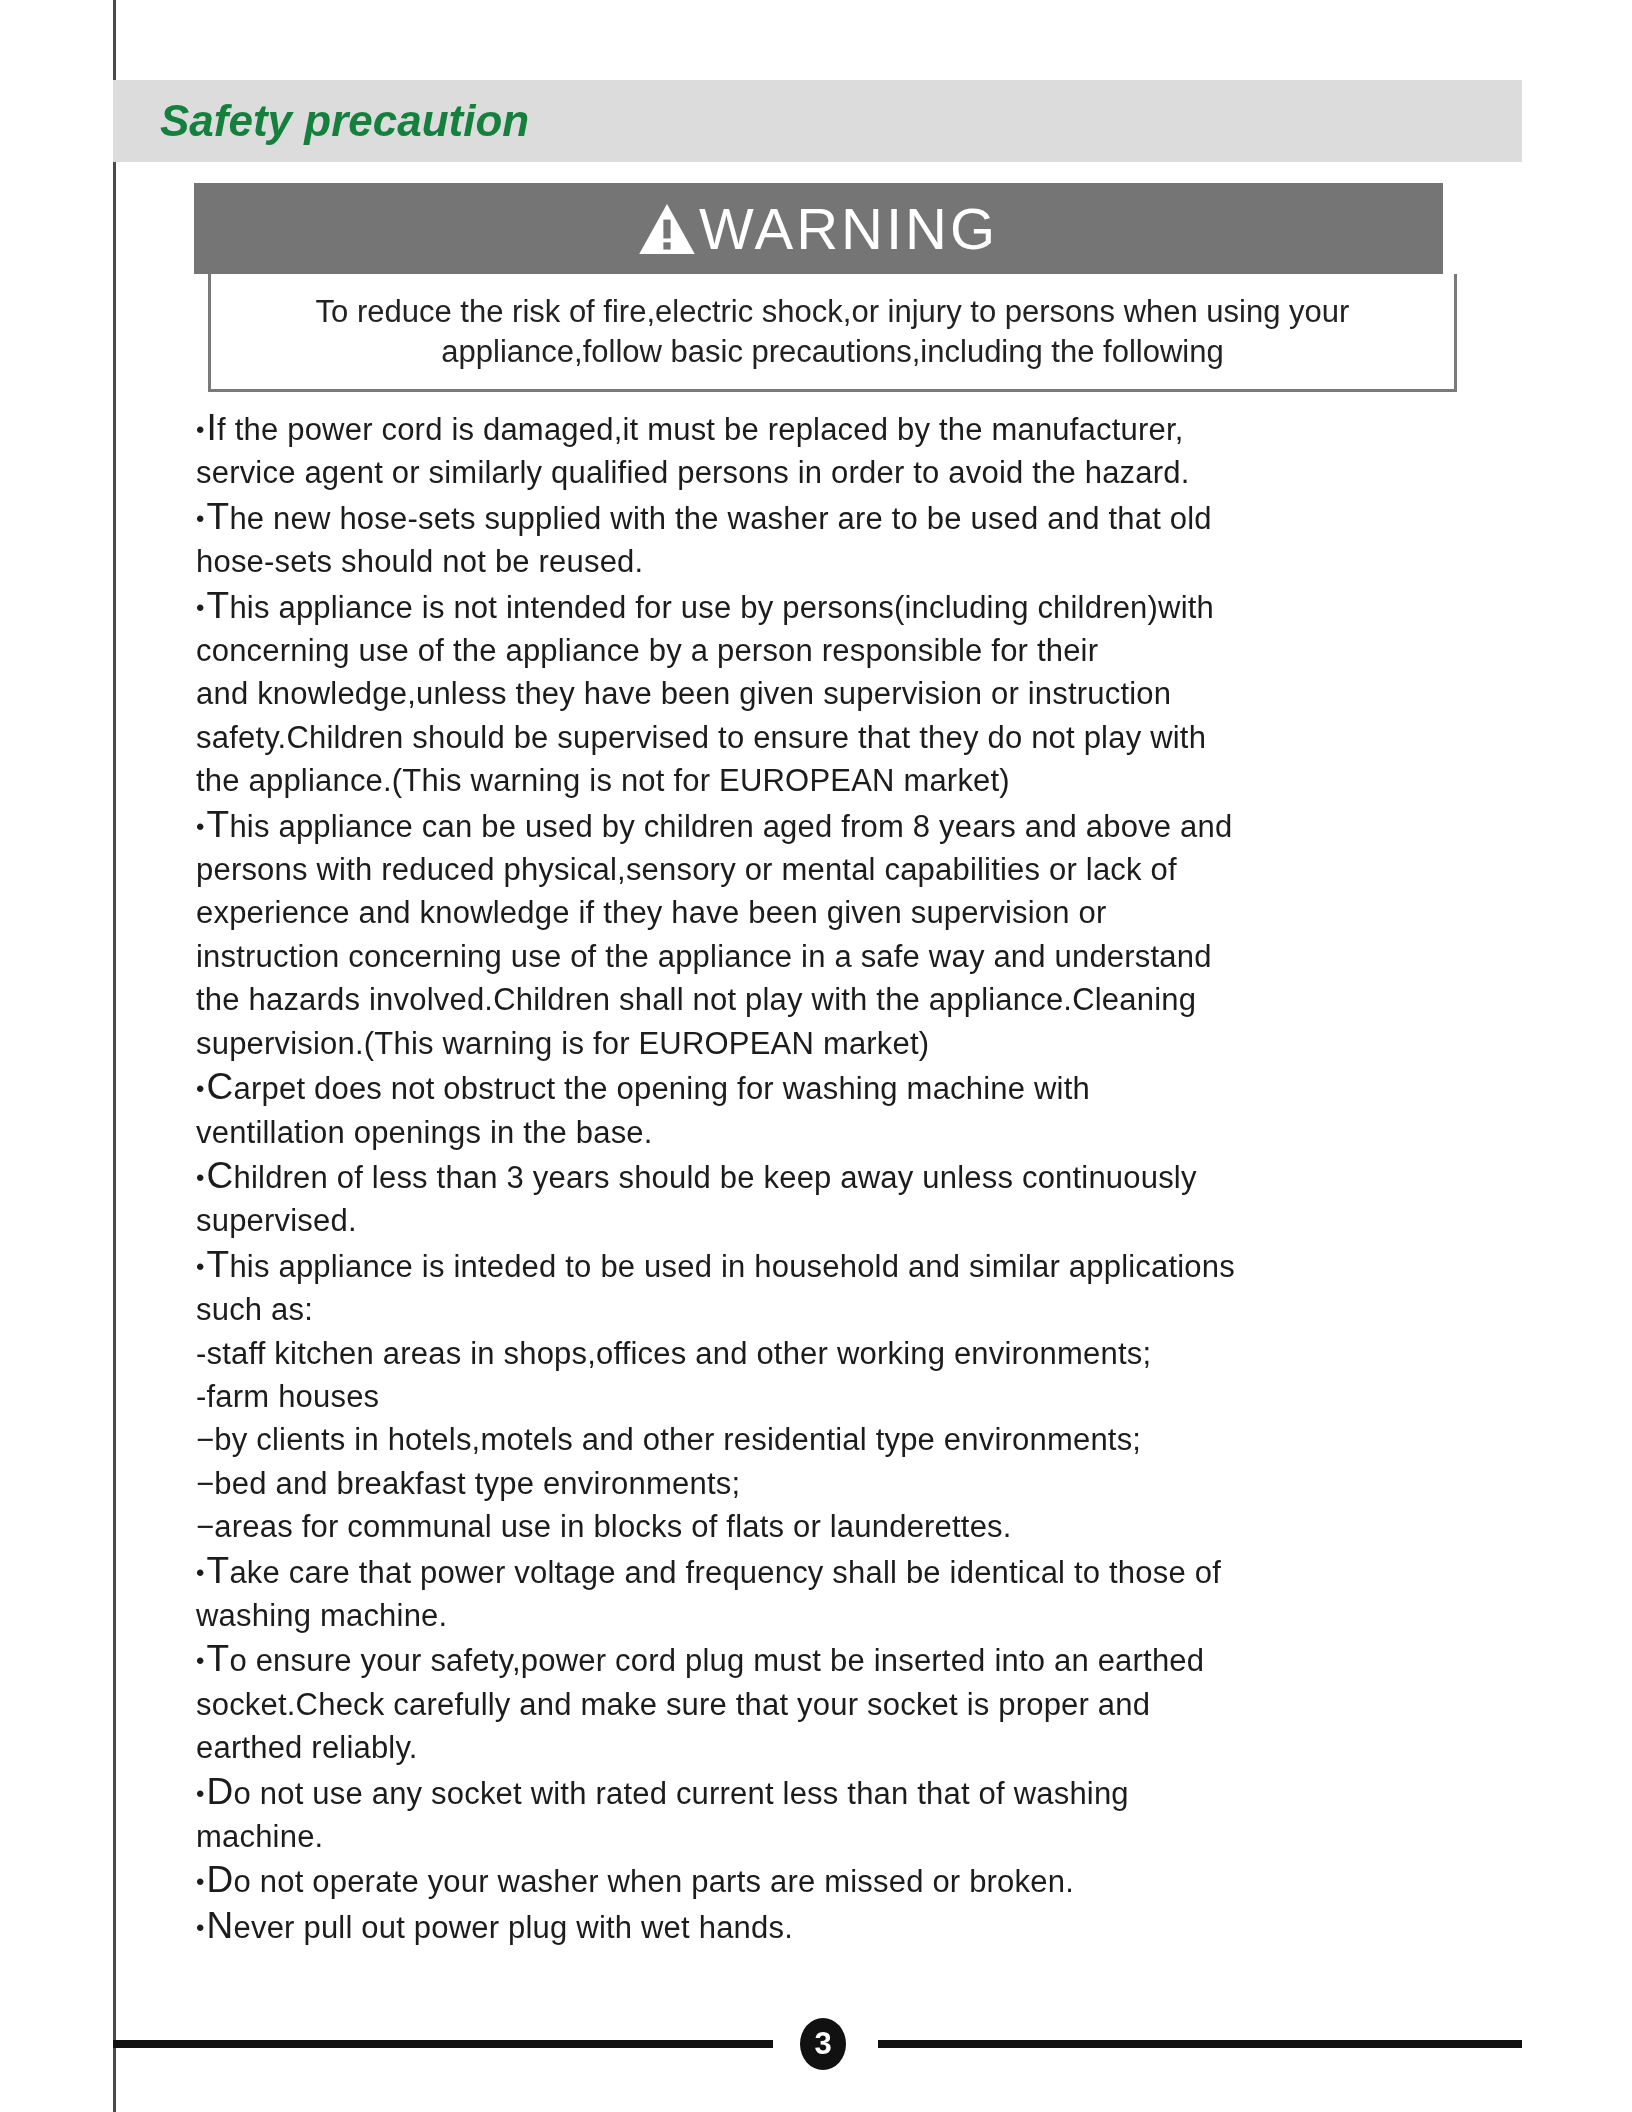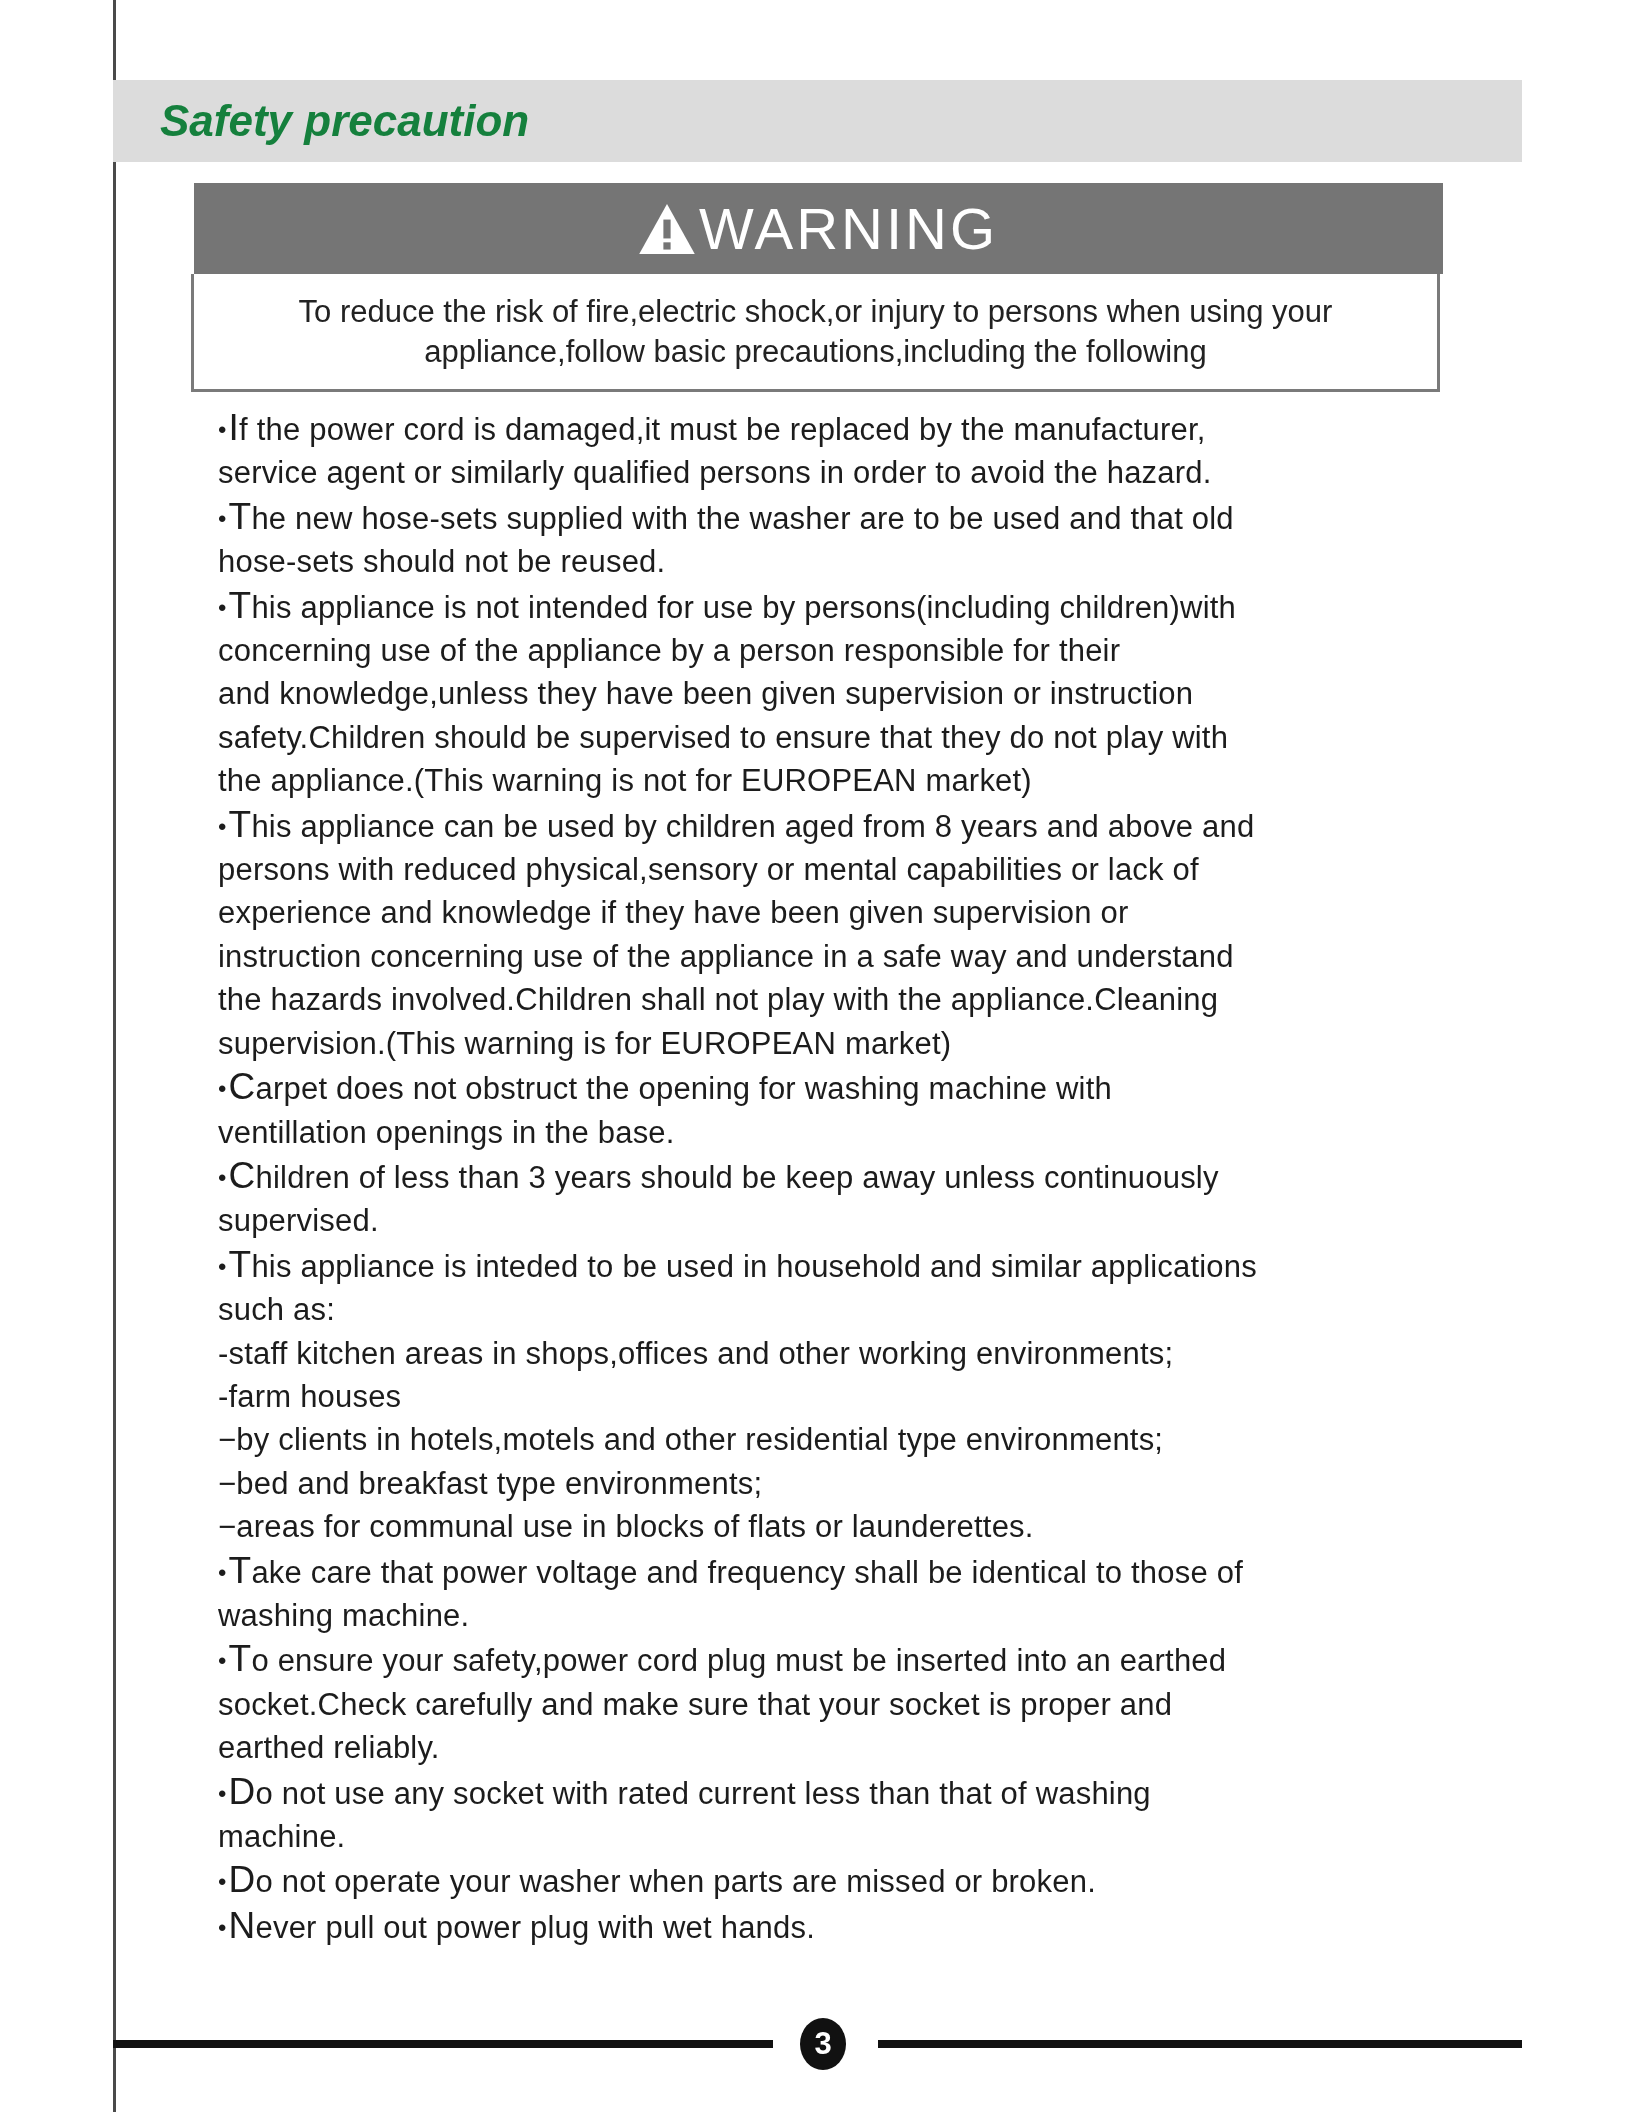--- a/index.html
+++ b/index.html
@@ -38,34 +38,33 @@
     position:absolute;left:194px;top:183px;width:1249px;height:91px;
     background:var(--banner-bg);
     display:flex;align-items:center;justify-content:center;gap:4px;
   }
   .warning-banner .tri{width:56px;height:50px;display:block;}
   .warning-banner .wtitle{
     color:var(--banner-fg);
     font-size:58px;font-weight:400;letter-spacing:3px;
   }
   .warning-sub{
-    position:absolute;left:191px;top:274px;width:1249px;height:118px;
+    position:absolute;left:208px;top:274px;width:1249px;height:118px;
     background:#fff;
     border:3px solid #7a7a7a;border-top:none;
     outline:none;
     display:flex;flex-direction:column;align-items:center;justify-content:center;
     text-align:center;
     font-size:31px;line-height:40px;color:#222;
   }
   .body-text{
     position:absolute;left:196px;top:406px;width:1270px;
     font-size:31px;line-height:43.4px;color:var(--ink);
     letter-spacing:0.2px;
     white-space:nowrap;
-    margin-left:22px;
   }
   .body-line .bullet{font-size:24px;vertical-align:2px;margin-right:2px;}
   .body-line .lead{font-size:37px;}
   .body-line .small{font-size:31px;}
   .footer{
     position:absolute;left:0;top:2018px;width:1632px;height:60px;
   }
   .footer .line-left{
     position:absolute;left:113px;top:22px;width:660px;height:8px;background:#111;
   }

